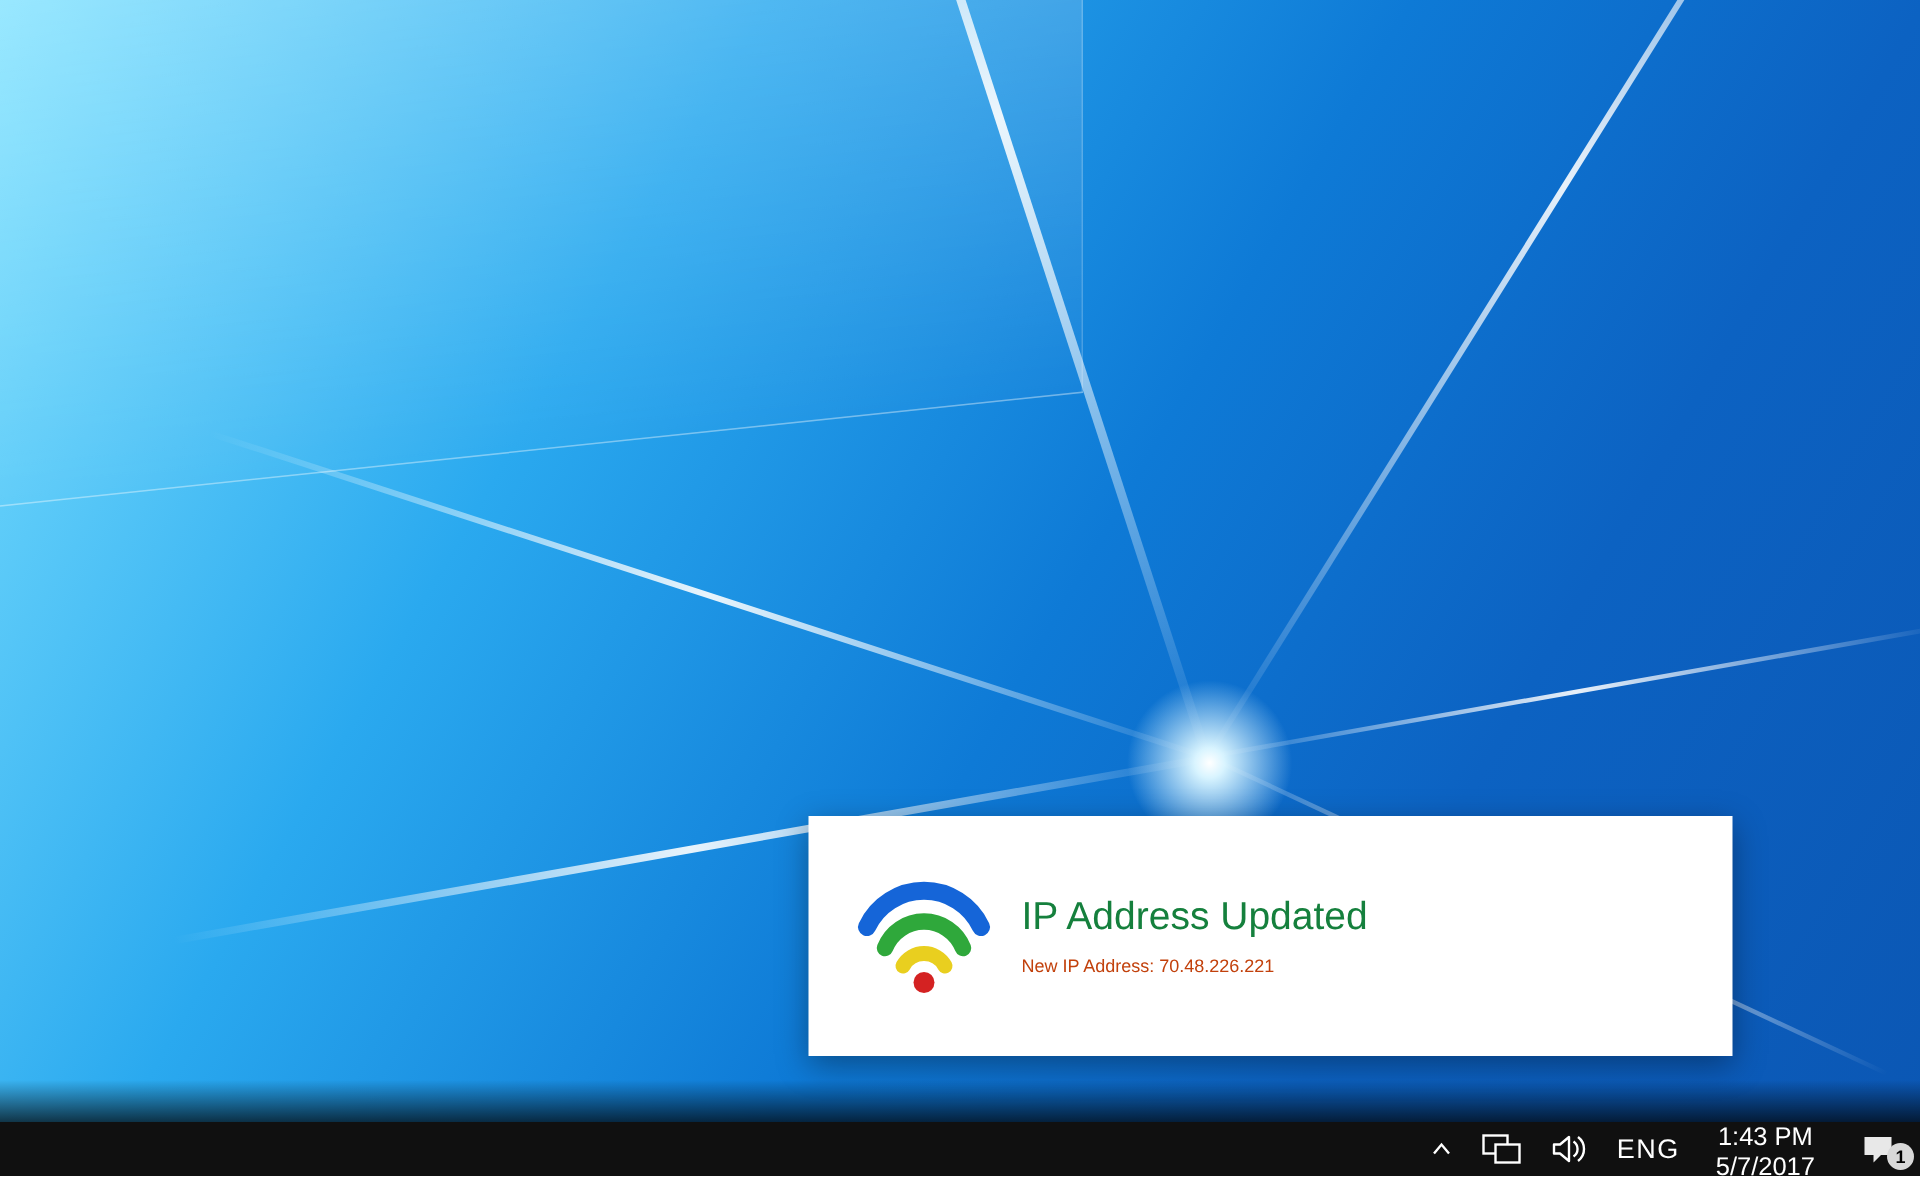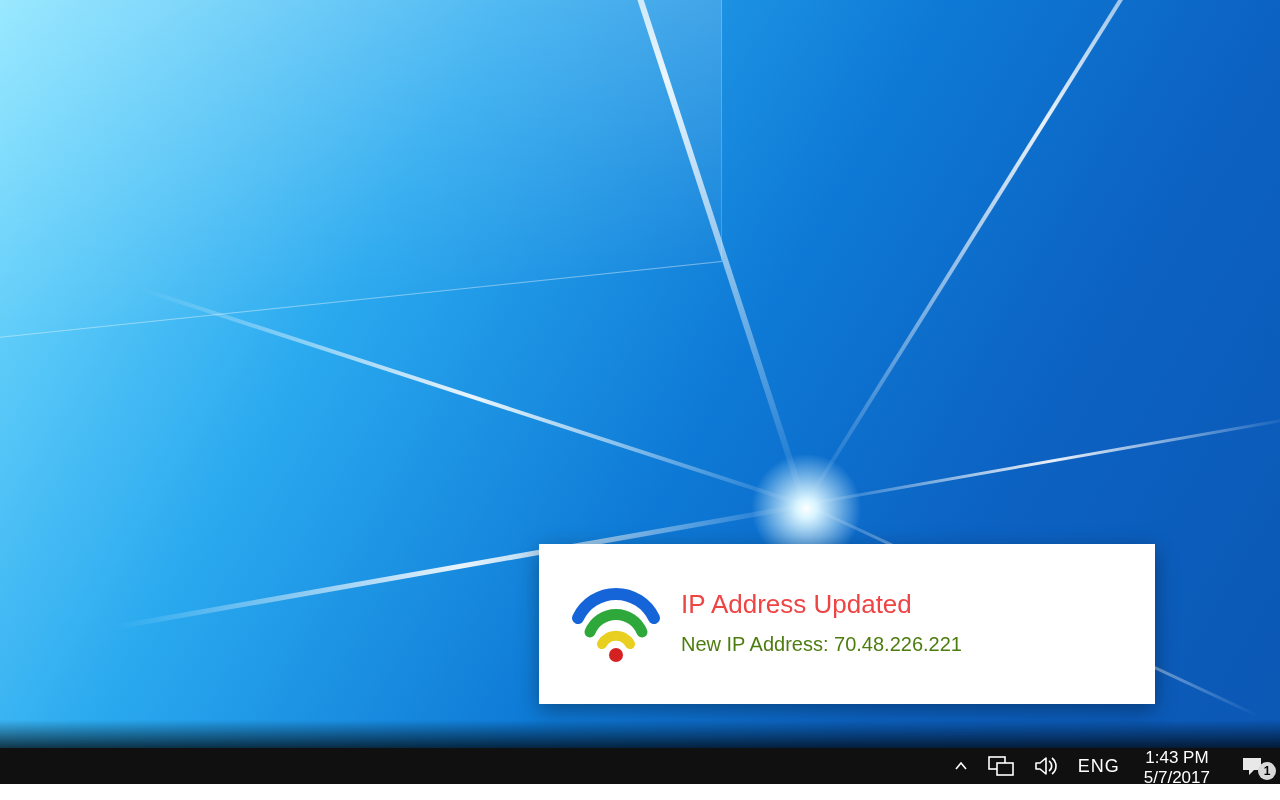--- a/index.html
+++ b/index.html
@@ -36,22 +36,22 @@
     left:539px; top:544px;
     width:616px; height:160px;
     background:#fff;
     box-shadow:0 6px 20px rgba(0,0,0,0.35);
     display:flex;align-items:center;
     padding:10px 22px 10px 22px;
     box-sizing:border-box;
   }
   .toast-icon{flex:0 0 110px;display:flex;align-items:center;justify-content:center;}
   .toast-body{flex:1;padding-left:10px;}
-  .toast-title{font-size:26px;color:#ef4444;margin-bottom:10px;font-weight:400;}
-  .toast-line{font-size:20px;color:#4d7c0f;line-height:1.45;}
+  .toast-title{font-size:26px;color:#15803d;margin-bottom:10px;font-weight:400;}
+  .toast-line{font-size:12px;color:#c2410c;line-height:1.45;}
 
   
   .taskbar{
     position:absolute;left:0;top:748px;width:1280px;height:36px;
     background:#101010;color:#fff;display:flex;align-items:center;justify-content:flex-end;
     font-size:16px;
   }
   .tray{display:flex;align-items:center;height:100%;}
   .tray-item{height:100%;display:flex;align-items:center;justify-content:center;padding:0 10px;cursor:default;}
   .clock{display:flex;flex-direction:column;align-items:center;justify-content:space-between;line-height:1.15;padding:12px 14px;font-size:17px;}

